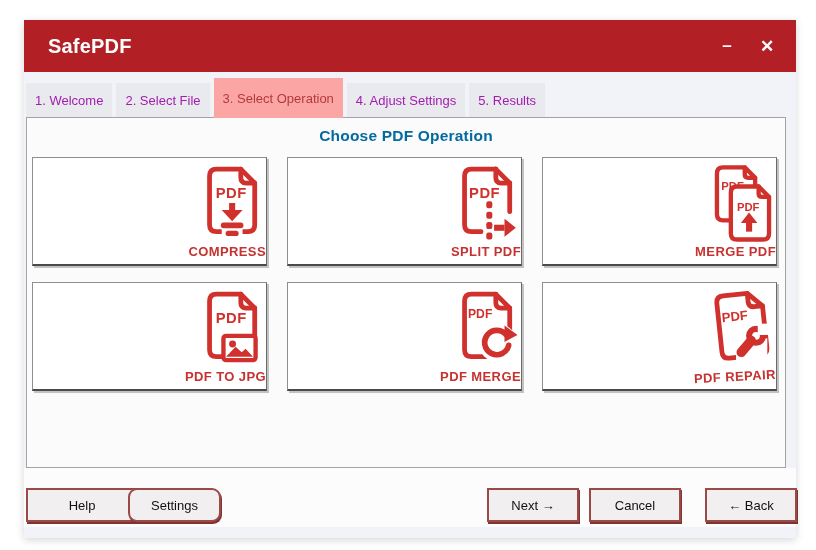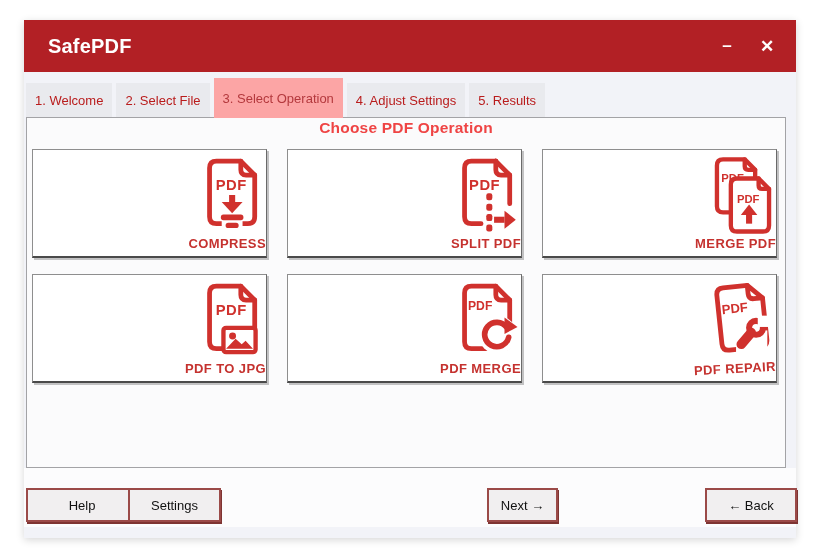--- a/index.html
+++ b/index.html
@@ -15,50 +15,50 @@
   .titlebar { position:absolute; left:0; top:0; width:100%; height:52px;
               background:#B22025; display:flex; align-items:center; }
   .title { color:#ffffff; font-size:20px; font-weight:bold; margin-left:24px; letter-spacing:.2px; }
   .win-controls { margin-left:auto; margin-right:14px; display:flex; gap:10px; }
   .win-btn { width:30px; height:30px; display:flex; align-items:center; justify-content:center;
              color:#ffffff; font-size:17px; font-weight:bold; cursor:pointer; }
 
   
   .tabrow { position:absolute; left:2px; top:52px; right:0; height:45px;
             display:flex; align-items:flex-end; gap:4px; }
-  .tab { height:34px; background:#E9EAEE; color:#b91c1c; font-size:13px;
+  .tab { height:34px; background:#E9EAEE; color:#a21caf; font-size:13px;
          display:flex; align-items:center; padding:0 9px; white-space:nowrap; cursor:pointer; }
   .tab.active { height:40px; background:#fca5a5; color:#B4393D; z-index:3;
                 margin-bottom:-1px; padding:0 9px; }
 
   
   .panel { position:absolute; left:2px; top:97px; width:760px; height:351px;
            background:#FBFBFC; border:1px solid #A3A3A6; z-index:1; }
-  .heading { margin-top:1px; text-align:center; font-size:15.5px; font-weight:bold;
-             color:#ef4444; letter-spacing:.2px; }
+  .heading { margin-top:9px; text-align:center; font-size:15.5px; font-weight:bold;
+             color:#0369a1; letter-spacing:.2px; }
 
   .opgrid { margin:12px 0 0 5px; display:grid;
             grid-template-columns:repeat(3,235px); grid-auto-rows:109px; gap:16px 20px; }
   .opbtn { background:#ffffff; border:1px solid #8e8e8e; border-bottom:2px solid #4a4a4a;
            border-right-color:#6a6a6a; box-shadow:2px 2px 0 rgba(90,90,90,.35);
            display:flex; flex-direction:column; align-items:flex-end; justify-content:center;
            cursor:pointer; }
   .opbtn svg { display:block; }
   .oplabel { font-size:13px; font-weight:bold; color:#C5322F; letter-spacing:.4px; margin-top:1px; }
   .oplabel.tilt { transform:rotate(-3deg); }
 
   
   .footer { position:absolute; left:0; top:448px; width:100%; height:59px; background:#FCFCFD; }
   .fbtn { position:absolute; top:20px; height:34px; background:#F1EFF0;
           border:2px solid #9B4A48; box-shadow:1px 2px 0 #7E3432;
           display:flex; align-items:center; justify-content:center;
           font-size:13px; color:#111111; cursor:pointer; }
   .fbtn.help    { left:2px;   width:112px; }
-  .fbtn.settings{ left:104px; width:93px; }
-  .fbtn.next    { left:463px; width:71px; }
+  .fbtn.settings{ left:104px; width:93px;border-radius:9px; }
+  .fbtn.next    { left:463px; width:92px; }
   .fbtn.cancel  { left:565px; width:92px; }
   .fbtn.back    { left:681px; width:92px; }
 
   .icontext { font-family:"Liberation Sans", sans-serif; font-weight:bold; fill:#D0312D; }
 </style>
 </head>
 <body>
 
 <div class="page">
   <div class="window">
@@ -193,17 +193,18 @@
           <span class="oplabel tilt">PDF REPAIR</span>
         </div>
 
       </div>
     </div>
 
     <div class="footer">
       <div class="fbtn help">Help</div>
       <div class="fbtn settings">Settings</div>
       <div class="fbtn next">Next →</div>
+      <div class="fbtn cancel">Cancel</div>
       <div class="fbtn back">← Back</div>
     </div>
 
   </div>
 </div>
 
 </body></html>

